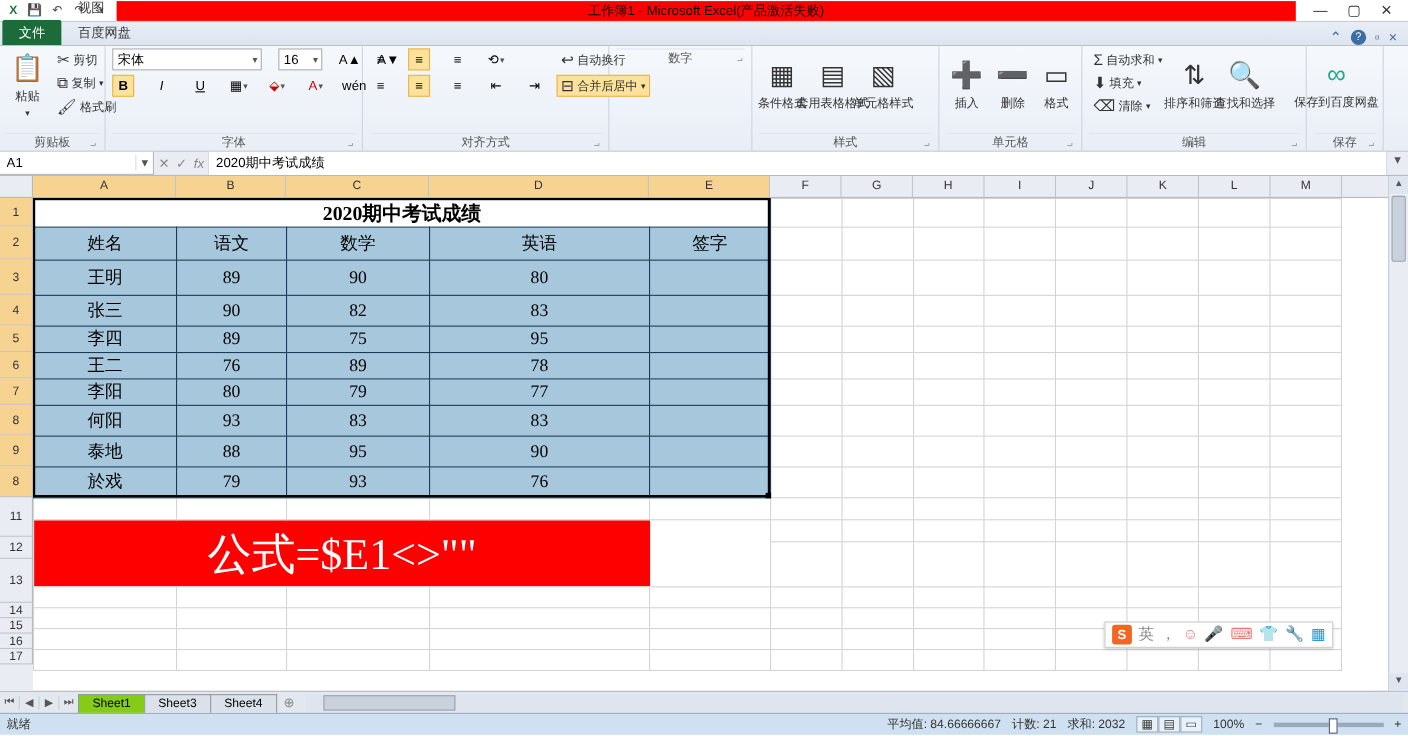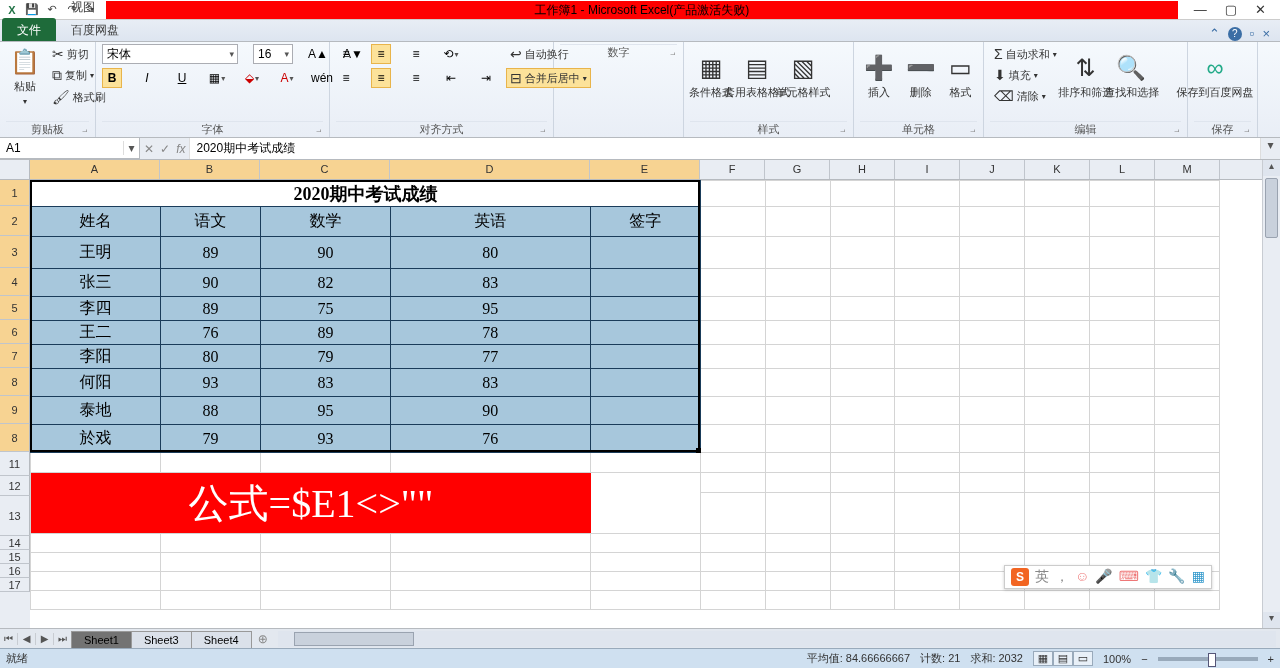--- a/index.html
+++ b/index.html
@@ -66,21 +66,21 @@
 
 .vscroll { width:18px; background:#e9edf3; border-left:1px solid #c8ccd2; position:relative;}
 .vscroll .vthumb { position:absolute; top:18px; left:2px; right:2px; height:60px; background:#c9d1dc; border:1px solid #9aa3b0; border-radius:2px;}
 .vscroll .va { position:absolute; left:0; right:0; height:16px; text-align:center; font-size:10px; color:#555; background:#dfe5ee;}
 .vscroll .va.top { top:0;} .vscroll .va.bot { bottom:0;}
 
 
 .sheet-row { height:20px; background:#e3e8ef; border-top:1px solid #b6babf; display:flex; align-items:center; }
 .sheet-nav { display:flex; }
 .sheet-nav span { width:18px; text-align:center; color:#555; border-right:1px solid #c8ccd2; font-size:10px;}
-.sheet-tab { padding:2px 12px; background:#737373; border:1px solid #999; border-bottom:none; font-size:11px; margin-left:-1px; position:relative; bottom:-1px;}
+.sheet-tab { padding:2px 12px; background:#84cc16; border:1px solid #999; border-bottom:none; font-size:11px; margin-left:-1px; position:relative; bottom:-1px;}
 .sheet-tab.inactive { background:#dbe1ea; }
 .sheet-row .hscroll { flex:1; height:16px; margin:0 4px; background:#dfe5ee; position:relative;}
 .sheet-row .hscroll .hthumb { position:absolute; left:16px; top:1px; bottom:1px; width:120px; background:#c9d1dc; border:1px solid #9aa3b0;}
 
 
 .status { height:20px; background:#cfe0f0; border-top:1px solid #9ab; display:flex; align-items:center; font-size:11px; color:#333; padding:0 6px; gap:10px;}
 .status .spacer { flex:1; }
 .status .views span { width:20px; display:inline-block; text-align:center; border:1px solid #9ab; background:#e8f0f8;}
 .zoom-slider { width:100px; height:4px; background:#9ab; position:relative; display:inline-block; vertical-align:middle;}
 .zoom-slider::after{content:""; position:absolute; left:50%; top:-4px; width:6px; height:12px; background:#fff; border:1px solid #557;}
@@ -332,21 +332,21 @@
           <div class="rh sel" style="height: 26px;">1</div>
           <div class="rh sel" style="height: 30px;">2</div>
           <div class="rh sel" style="height: 32px;">3</div>
           <div class="rh sel" style="height: 28px;">4</div>
           <div class="rh sel" style="height: 24px;">5</div>
           <div class="rh sel" style="height: 24px;">6</div>
           <div class="rh sel" style="height: 24px;">7</div>
           <div class="rh sel" style="height: 28px;">8</div>
           <div class="rh sel" style="height: 28px;">9</div>
           <div class="rh sel" style="height: 28px;">8</div>
-          <div class="rh" style="height: 24px;">11</div>
+          <div class="rh" style="height: 36px;">11</div>
           <div class="rh" style="height: 20px;">12</div>
           <div class="rh" style="height: 40px;">13</div>
           <div class="rh" style="height: 14px;">14</div>
           <div class="rh" style="height: 14px;">15</div>
           <div class="rh" style="height: 14px;">16</div>
           <div class="rh" style="height: 14px;">17</div>
         </div>
       <div class="cells" id="cells" style="flex:1">
           <table style="width:1190px">
             <tbody>

